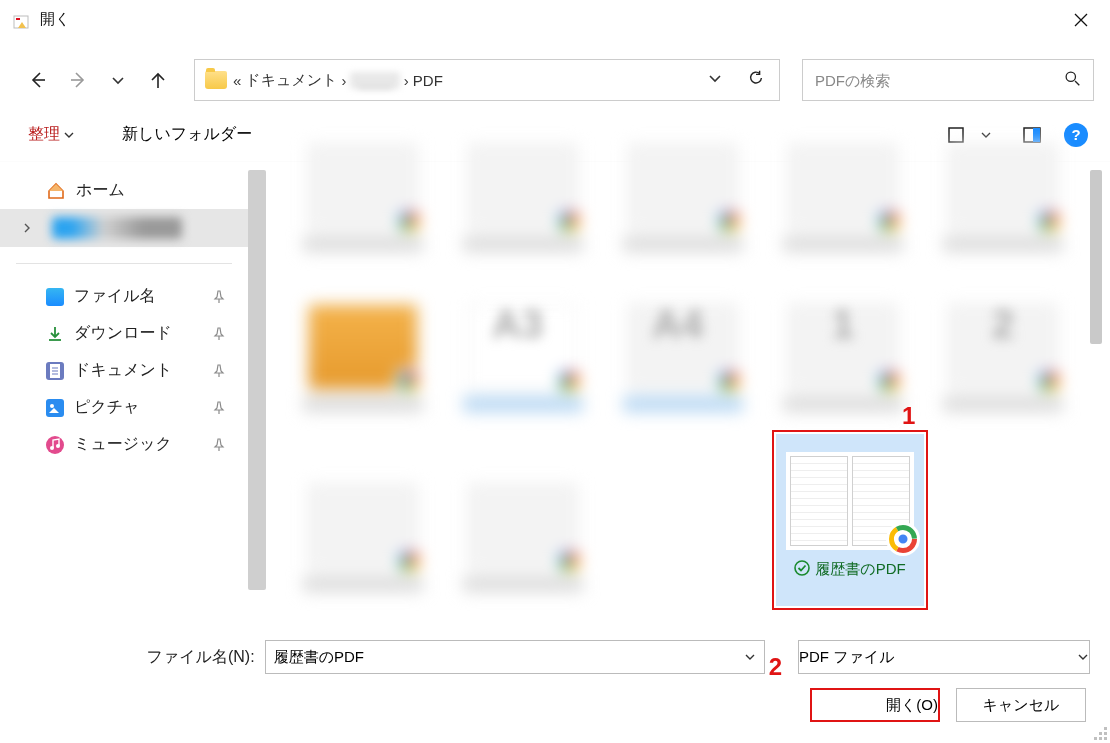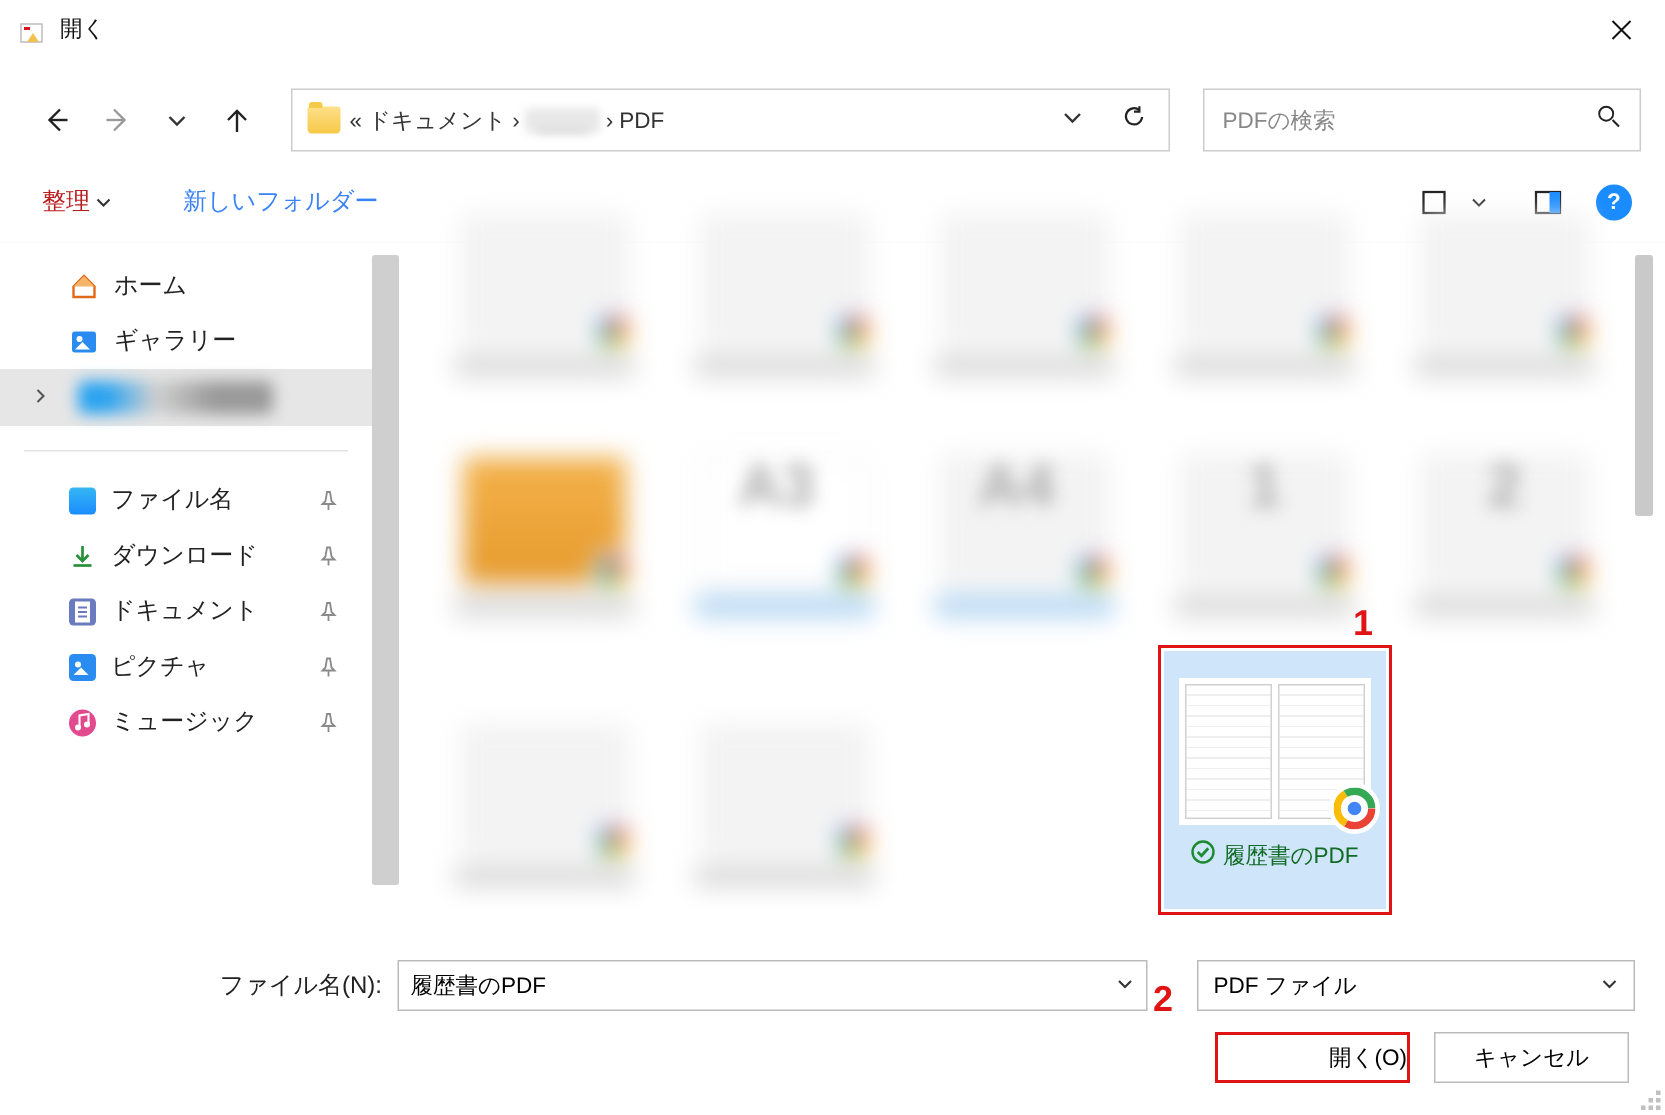--- a/index.html
+++ b/index.html
@@ -25,21 +25,21 @@
 .addressbox .refresh { position: absolute; right: 14px; color:#222;}
 
 .searchbox { width: 292px; height: 42px; border: 1px solid #ccc; display: flex; align-items: center; padding: 0 12px; }
 .searchbox input { border: none; outline: none; flex: 1; font-size: 15px; color: #333; }
 .searchbox input::placeholder{ color:#888; }
 .searchbox .sicon { color:#333; }
 
 
 .toolbar { height: 54px; display: flex; align-items: center; padding: 0 22px 0 22px; border-bottom:1px solid #fcfcfc;}
 .toolbar .tbtn { color: #b91c1c; font-size: 16px; display:flex; align-items:center; gap:4px; padding: 4px 6px;}
-.toolbar .newf { margin-left: 42px; font-size: 16px; color:#3b82f6;}
+.toolbar .newf { margin-left: 42px; font-size: 16px; color:#000000;}
 .toolbar .spacer { flex: 1; }
 .toolbar .iconsq { width: 28px; height: 28px; display:flex; align-items:center; justify-content:center; margin: 0 4px;}
 .toolbar .iconsq.small-chev{width:16px; color:#333;}
 .toolbar .help { width:24px;height:24px;border-radius:50%; background:#1a8cff; color:#fff; display:flex; align-items:center; justify-content:center; font-weight:bold; font-size:15px; margin-left:14px;}
 
 
 .main { display:flex; height: 510px; }
 .side { width: 248px; padding: 10px 0 0 0; }
 .side .sitem { display:flex; align-items:center; gap:10px; padding: 8px 10px 8px 46px; font-size:16px; color:#222;}
 .side .sitem.sel { background:#e6e6e6; padding-left:22px;}
@@ -78,21 +78,21 @@
 .selected-inner .prev .chrome{position:absolute; right:-6px; bottom:-6px; width:34px;height:34px;border-radius:50%; border:3px solid #fff; background:#fff;}
 .selected-inner .flabel{ margin-top:10px; font-size:15px; color:#106b24; display:flex; align-items:center; gap:5px;}
 .annot{ position:absolute; color:#e01414; font-weight:700; font-size:24px; }
 
 
 .bottom { position:absolute; left:1px; right:0; top:630px; padding: 10px 20px 0 20px; }
 .frow{ display:flex; align-items:center; gap:10px; justify-content:flex-end;}
 .frow .flabel{ font-size:16px; color:#222;}
 .fname{ width:500px; height:34px; border:1px solid #bbb; display:flex; align-items:center; padding:0 8px; font-size:15px; position:relative;}
 .fname .cd{ margin-left:auto; color:#444;}
-.ftype{ width:292px; height:34px; border:1px solid #bbb; display:flex; align-items:center; padding:0 10px; font-size:15px; position:relative;}
+.ftype{ width:292px; height:34px; border:1px solid #bbb; display:flex; align-items:center; padding:0 0; font-size:15px; position:relative;}
 .ftype .cd{ margin-left:auto; color:#444;}
 .btnrow{ display:flex; gap:16px; justify-content:flex-end; margin-top:14px; padding-right:4px;}
 .winbtn{ width:130px; height:34px; border:1px solid #bbb; background:#fff; display:flex; align-items:center; justify-content:center; font-size:15px; }
 .winbtn.open{ border:2px solid #e01414;justify-content:flex-end;}
 
 .resize-grip{position:absolute; right:2px; bottom:2px; width:16px;height:16px;}
 .resize-grip span{position:absolute; width:3px;height:3px;background:#c0c0c0;}
 </style>
 </head>
 <body>
@@ -196,28 +196,20 @@
 </div>
 
 <div class="main">
   <div class="side">
     <div class="sitem">
       <span class="icon-home"><svg viewBox="0 0 20 20">
             <path d="M3 10 L10 3 L17 10 V17 H3 Z" fill="none" stroke="#e06a1a" stroke-width="1.6"></path>
             <path d="M3 10 L10 3 L17 10" fill="#f5b56b"></path>
           </svg></span>
       <span>ホーム</span>
-    </div>
-    <div class="sitem">
-      <span class="icon-gallery"><svg viewBox="0 0 20 20">
-            <rect x="2" y="3" width="16" height="14" rx="2" fill="#2a8cf0"></rect>
-            <circle cx="7" cy="8" r="2" fill="#fff"></circle>
-            <path d="M4 15 L9 10 L14 15 Z" fill="#fff"></path>
-          </svg></span>
-      <span>ギャラリー</span>
     </div>
     <div class="sitem sel">
       <span class="expand"><svg width="10" height="10" viewBox="0 0 10 10">
             <path d="M3 1 L7 5 L3 9" fill="none" stroke="#555" stroke-width="1.4"></path>
           </svg></span>
       <span class="blurline"></span>
     </div>
     <hr>
     <div class="sitem">
       <span class="icon-sq" style="background:linear-gradient(#35b6f2,#1a8cff)"></span>

